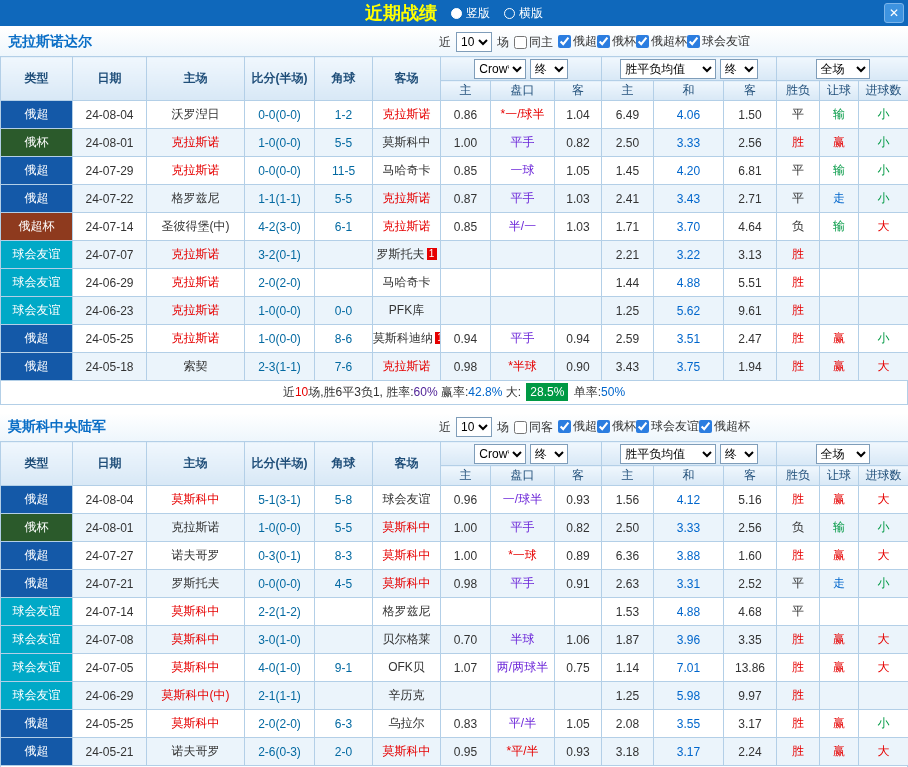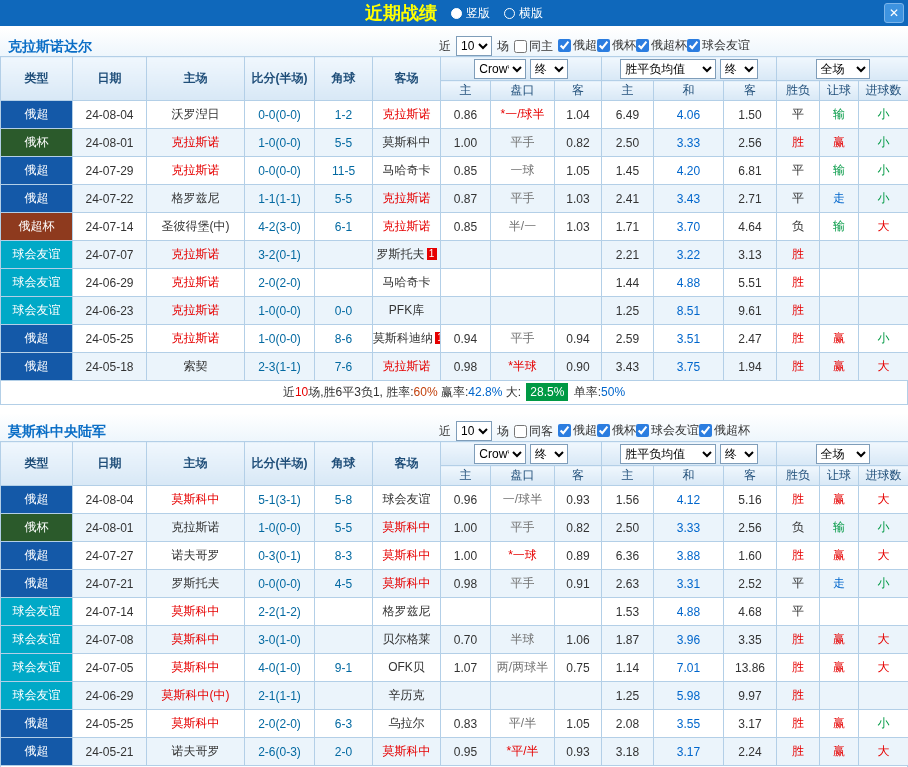--- a/index.html
+++ b/index.html
@@ -13,21 +13,21 @@
   .radio { display: inline-flex; align-items: center; gap: 4px; color: #fff; cursor: pointer; }
   .rdot { width: 11px; height: 11px; border: 1px solid #fff; border-radius: 50%; display: inline-block; }
   .rdot.filled { background: #fff; }
   .closebtn { position: absolute; right: 4px; top: 3px; width: 20px; height: 20px;
     background: #3d93e0; border: 1px solid #7ab4ea; border-radius: 3px;
     color: #fff; font-size: 12px; line-height: 16px; text-align: center; cursor: pointer; padding: 0; }
 
   
   .section { margin-top: 2px; }
   .section + .section { margin-top: 8px; }
-  .filterbar { display: flex; align-items: flex-end; height: 28px; padding: 0 8px;
+  .filterbar { display: flex; align-items: center; height: 28px; padding: 0 8px;
     background: linear-gradient(#ffffff, #eef6fc); }
   .team-name { color: #0a6ec6; font-weight: bold; font-size: 14px; }
   .filters { margin-left: auto; margin-right: 150px; display: flex; align-items: center; gap: 5px; }
   select { font-size: 12px; height: 20px; border: 1px solid #7f9db9; background: #fff; }
   .cb { display: inline-flex; align-items: center; gap: 2px; cursor: pointer; }
   input[type="checkbox"] { width: 13px; height: 13px; accent-color: #2b7de0; }
 
   
   table.grid { width: 908px; border-collapse: collapse; table-layout: fixed; }
   .grid th, .grid td { border: 1px solid #b3cfe7; text-align: center;
@@ -36,21 +36,21 @@
   tr.h1 th { height: 24px; font-weight: bold; }
   tr.h2 th { height: 20px; font-weight: normal; }
   .selcell select { vertical-align: middle; }
   .sel-book { width: 52px; } .sel-end { width: 38px; }
   .sel-avg { width: 96px; } .sel-scope { width: 54px; }
 
   tbody td { height: 28px; }
   tbody tr:nth-child(even) { background: #ebf4fb; }
   td.type { color: #fff; }
   td.score, td.corner { color: #0369a1; }
-  td.line { color: #737373; }
+  td.line { color: #6d28d9; }
   td.line.hred { color: #e60000; }
   td.eud { color: #0066cc; }
   .red { color: #e60000; }
   .rc { display: inline-block; background: #e60000; color: #fff; font-size: 10px;
     line-height: 12px; min-width: 10px; padding: 0 1px; margin-left: 2px; vertical-align: 1px; }
 
   
   .summary { height: 24px; line-height: 23px; text-align: center;
     border: 1px solid #b3cfe7; border-top: none; background: #fff; }
   .summary .tag { color: #fff; padding: 2px 4px; margin: 0 2px; }
@@ -272,21 +272,21 @@
     <td class="type" style="background: rgb(0, 169, 199);">球会友谊</td>
     <td class="date">24-06-23</td>
     <td class="team"><span class="red">克拉斯诺</span></td>
     <td class="score">1-0(0-0)</td>
     <td class="corner">0-0</td>
     <td class="team"><span>PFK库</span></td>
     <td class="odd"></td>
     <td class="line"></td>
     <td class="odd"></td>
     <td class="odd">1.25</td>
-    <td class="odd eud">8.51</td>
+    <td class="odd eud">5.62</td>
     <td class="odd">9.61</td>
     <td style="color: rgb(230, 0, 0);">胜</td>
     <td></td>
     <td></td>
   </tr>
           <tr>
     <td class="type" style="background: rgb(20, 89, 168);">俄超</td>
     <td class="date">24-05-25</td>
     <td class="team"><span class="red">克拉斯诺</span></td>
     <td class="score">1-0(0-0)</td>
@@ -314,21 +314,21 @@
     <td class="odd">0.90</td>
     <td class="odd">3.43</td>
     <td class="odd eud">3.75</td>
     <td class="odd">1.94</td>
     <td style="color: rgb(230, 0, 0);">胜</td>
     <td style="color: rgb(230, 0, 0);">赢</td>
     <td style="color: rgb(230, 0, 0);">大</td>
   </tr>
         </tbody>
     </table>
-    <div class="summary"><span>近</span><span style="color: rgb(230, 0, 0);">10</span><span>场,胜6平3负1, 胜率:</span><span style="color: #c2410c;">60%</span><span> 赢率:</span><span style="color: rgb(0, 102, 204);">42.8%</span><span> 大: </span><span class="tag" style="background: rgb(0, 153, 68);">28.5%</span><span> 单率:</span><span style="color: rgb(0, 102, 204);">50%</span></div>
+    <div class="summary"><span>近</span><span style="color: rgb(230, 0, 0);">10</span><span>场,胜6平3负1, 胜率:</span><span style="color: #4c1d95;">60%</span><span> 赢率:</span><span style="color: rgb(0, 102, 204);">42.8%</span><span> 大: </span><span class="tag" style="background: rgb(0, 153, 68);">28.5%</span><span> 单率:</span><span style="color: rgb(0, 102, 204);">50%</span></div>
   </div>
     <div class="section">
     <div class="filterbar">
       <span class="team-name">莫斯科中央陆军</span>
       <div class="filters">
         <span>近</span>
         <select><option>10</option></select>
         <span>场</span>
         <label class="cb">
           <input type="checkbox" style="">

